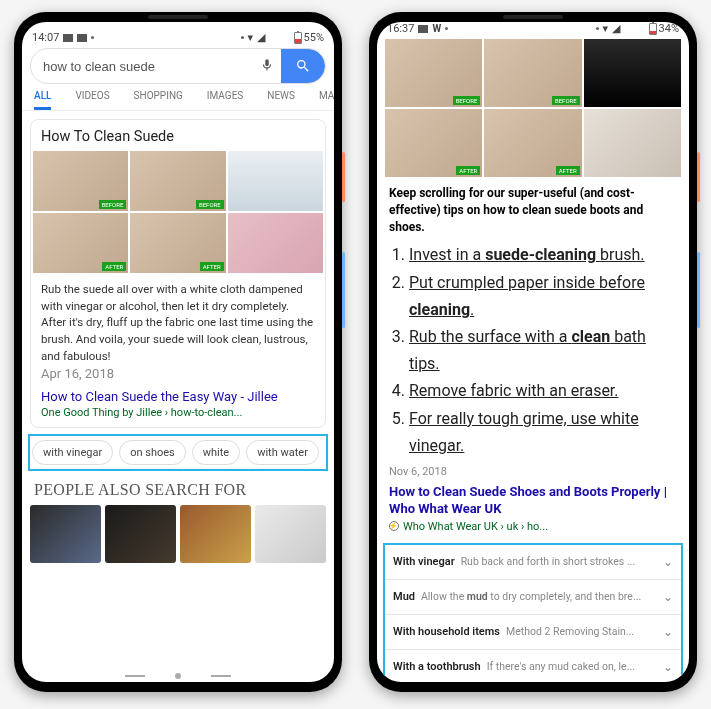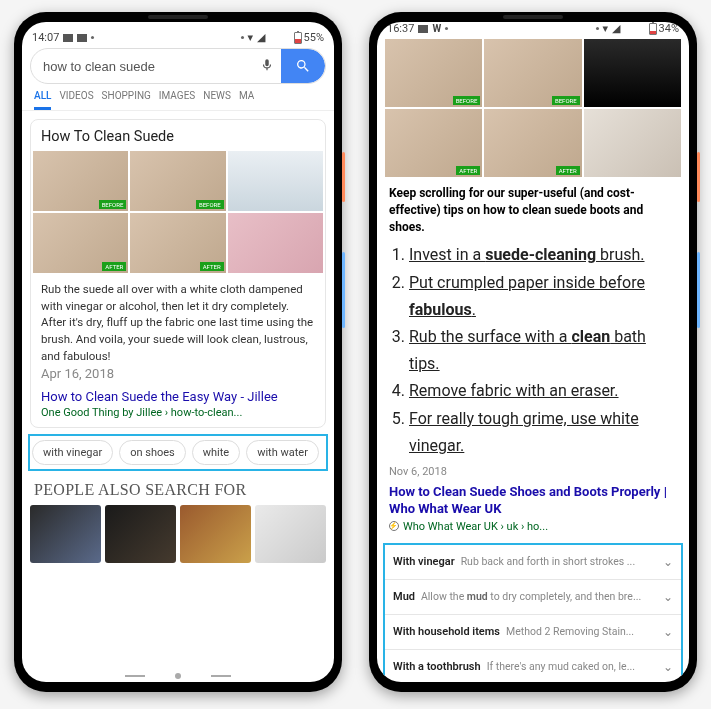--- a/index.html
+++ b/index.html
@@ -90,21 +90,21 @@
     width: 44px; height: 100%;
     background: #4285f4;
     color: #fff;
     display:flex; align-items:center; justify-content:center;
     border-radius: 0 22px 22px 0;
   }
   .sbtn svg { width:16px; height:16px; fill:#fff; }
   
   .tabs {
     display: flex;
-    gap: 8px;
+    gap: 24px;
     padding: 6px 12px 0 12px;
     font-size: 10px;
     color: #777;
     border-bottom: 1px solid #eee;
   }
   .tab { padding-bottom: 6px; white-space:nowrap; }
   .tab.active { color: #1a73e8; border-bottom: 3px solid #1a73e8; font-weight:500; }
   
   .card {
     margin: 8px 8px 0 8px;
@@ -365,21 +365,21 @@
             <span class="tag">AFTER</span>
           </div>
         <div class="c">
             <span class="tag">AFTER</span>
           </div>
         <div class="c hand"></div>
       </div>
       <div class="head2">Keep scrolling for our super-useful (and cost-effective) tips on how to clean suede boots and shoes.</div>
       <ol class="steps">
         <li><span>Invest in a </span><b>suede-cleaning</b><span> brush.</span></li>
-        <li><span>Put crumpled paper inside before </span><b>fabulous</b><span>.</span></li>
+        <li><span>Put crumpled paper inside before </span><b>cleaning</b><span>.</span></li>
         <li><span>Rub the surface with a </span><b>clean</b><span> bath tips.</span></li>
         <li><span>Remove fabric with an eraser.</span></li>
         <li><span>For really tough grime, use white vinegar.</span></li>
       </ol>
       <div class="date2">Nov 6, 2018</div>
       <div class="link2">How to Clean Suede Shoes and Boots Properly | Who What Wear UK</div>
       <div class="cite2">
         <span class="amp">⚡</span>
         <span>Who What Wear UK › uk › ho...</span>
       </div>

